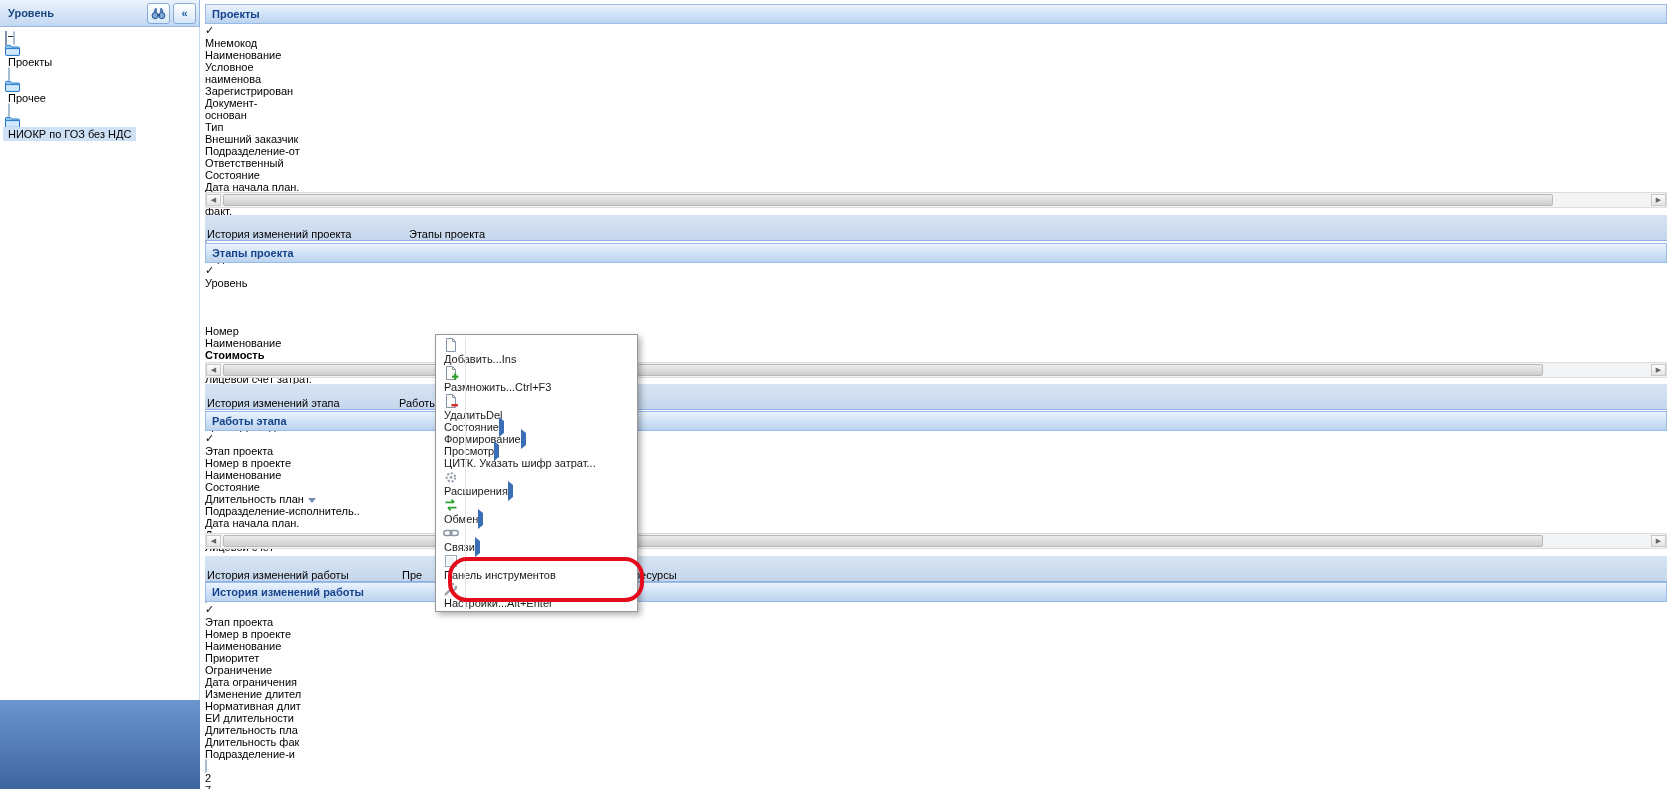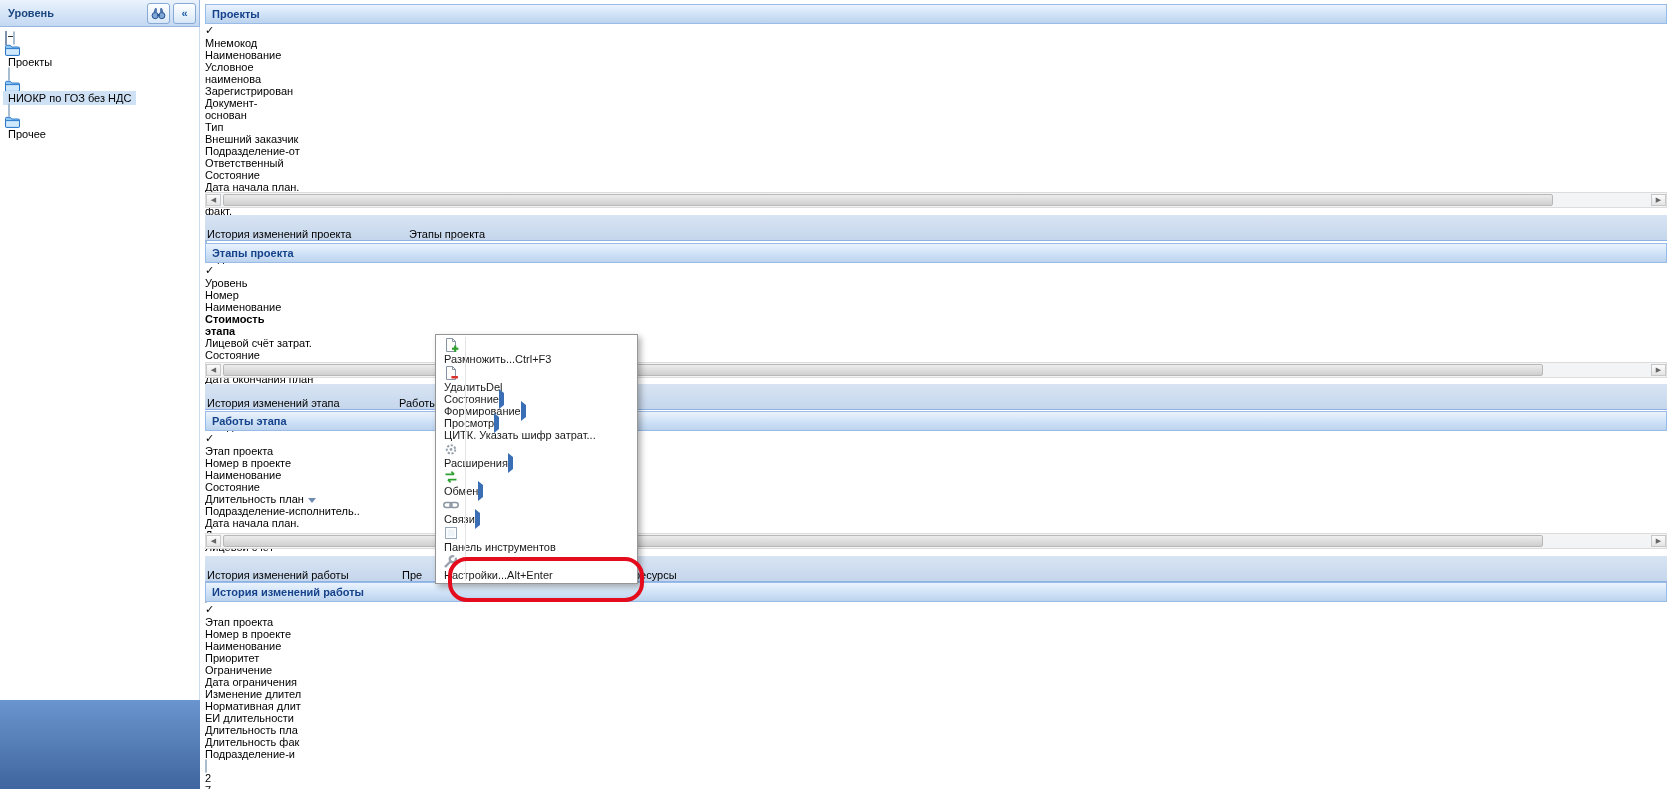--- a/index.html
+++ b/index.html
@@ -75,27 +75,27 @@
         <svg width="15" height="12" viewBox="0 0 15 12">
           <path d="M0.5 2.5 q0-1.2 1.2-1.2 h3.6 l1.4 1.7 h6.6 q1.2 0 1.2 1.2 v6 q0 1.2-1.2 1.2 h-11.6 q-1.2 0-1.2-1.2 z" fill="#8ec6f5" stroke="#1e6fc4" stroke-width="0.9"></path>
           <path d="M0.5 4.6 h14 v5.6 q0 1.2-1.2 1.2 h-11.6 q-1.2 0-1.2-1.2 z" fill="#cfe8fc" stroke="#1e6fc4" stroke-width="0.9"></path>
         </svg>
       </span><span class="tlabel">Проекты</span></div>
     <div><span style="width: 30px; flex: 0 0 auto; border-bottom: 1px dotted rgb(201, 201, 201); height: 1px; margin-top: 9px; margin-left: 8px;"></span><span class="cb"></span><span class="ticon">
         <svg width="15" height="12" viewBox="0 0 15 12">
           <path d="M0.5 2.5 q0-1.2 1.2-1.2 h3.6 l1.4 1.7 h6.6 q1.2 0 1.2 1.2 v6 q0 1.2-1.2 1.2 h-11.6 q-1.2 0-1.2-1.2 z" fill="#8ec6f5" stroke="#1e6fc4" stroke-width="0.9"></path>
           <path d="M0.5 4.6 h14 v5.6 q0 1.2-1.2 1.2 h-11.6 q-1.2 0-1.2-1.2 z" fill="#cfe8fc" stroke="#1e6fc4" stroke-width="0.9"></path>
         </svg>
-      </span><span class="tlabel selected">НИОКР по ГОЗ без НДС</span></div>
+      </span><span class="tlabel">Прочее</span></div>
     <div><span style="width: 30px; flex: 0 0 auto; border-bottom: 1px dotted rgb(201, 201, 201); height: 1px; margin-top: 9px; margin-left: 8px;"></span><span class="cb"></span><span class="ticon">
         <svg width="15" height="12" viewBox="0 0 15 12">
           <path d="M0.5 2.5 q0-1.2 1.2-1.2 h3.6 l1.4 1.7 h6.6 q1.2 0 1.2 1.2 v6 q0 1.2-1.2 1.2 h-11.6 q-1.2 0-1.2-1.2 z" fill="#8ec6f5" stroke="#1e6fc4" stroke-width="0.9"></path>
           <path d="M0.5 4.6 h14 v5.6 q0 1.2-1.2 1.2 h-11.6 q-1.2 0-1.2-1.2 z" fill="#cfe8fc" stroke="#1e6fc4" stroke-width="0.9"></path>
         </svg>
-      </span><span class="tlabel">Прочее</span></div>
+      </span><span class="tlabel selected">НИОКР по ГОЗ без НДС</span></div>
   </div>
 <div class="abs" id="sb-foot"></div>
 
 <div class="abs panelhdr" style="left:205px;top:4px">
   <span>Проекты</span>
 </div>
 <div class="abs grid" style="left:205px;top:24px" id="g-projects">
     <div>
       <div class="center" style="width: 26px;">✓</div>
       <div style="width: 64px;"><span class="hlbl">Мнемокод</span></div>
@@ -186,21 +186,21 @@
     <div style="min-width: 200px;">История изменений проекта</div>
     <div>Этапы проекта</div>
   </div>
 <div class="abs panelhdr" style="left:205px;top:243px">
   <span>Этапы проекта</span>
 </div>
 <div class="abs grid" style="left:205px;top:264px" id="g-stages">
     <div>
       <div class="center" style="width: 26px;">✓</div>
       <div style="width: 59px;"><span class="hlbl">Уровень</span></div>
-      <div style="width: 62px;"><span class="hlbl">Номер</span></div>
+      <div style="width: 62px; margin-top: 36px;"><span class="hlbl">Номер</span></div>
       <div style="width: 215px;"><span class="hlbl">Наименование</span></div>
       <div style="width: 85px; font-weight: bold;"><span class="hlbl">Стоимость этапа</span></div>
       <div style="width: 128px;"><span class="hlbl">Лицевой счёт затрат.</span></div>
       <div style="width: 105px;"><span class="hlbl">Состояние</span></div>
       <div style="width: 100px;"><span class="hlbl">Дата начала план</span></div>
       <div style="width: 145px;"><span class="hlbl">Дата окончания план</span></div>
       <div style="width: 169px;"><span class="hlbl">ЦИТК. Дней до окончания</span></div>
       <div style="width: 136px;"><span class="hlbl">ЦИТК. Получено д/с</span></div>
       <div style="width: 181px;"><span class="hlbl">ЦИТК. Осталось получить д/с</span></div>
       <div style="width: 51px;"><span class="hlbl">Ожидаемый</span></div>
@@ -339,20 +339,26 @@
       <div style="width: 100px;"></div>
       <div></div>
     </div>
   </div>
 
 <div id="menu">
     <div><span class="mic">
         <svg width="16" height="16">
           <path d="M3.5 1.5 h6 l3 3 v10 h-9 z" fill="#fffefb" stroke="#8494a5"></path>
           <path d="M9.5 1.5 v3 h3" fill="none" stroke="#8494a5"></path>
+        </svg>
+      </span><span class="ml">Добавить...</span><span class="msc">Ins</span></div>
+    <div><span class="mic">
+        <svg width="16" height="16">
+          <path d="M3.5 1.5 h6 l3 3 v10 h-9 z" fill="#fffefb" stroke="#8494a5"></path>
+          <path d="M9.5 1.5 v3 h3" fill="none" stroke="#8494a5"></path>
           <rect x="9" y="10.6" width="6.4" height="2.2" fill="#2f9e2f"></rect>
           <rect x="11.1" y="8.5" width="2.2" height="6.4" fill="#2f9e2f"></rect>
         </svg>
       </span><span class="ml">Размножить...</span><span class="msc">Ctrl+F3</span></div>
     <div><span class="mic">
         <svg width="16" height="16">
           <path d="M3.5 1.5 h6 l3 3 v10 h-9 z" fill="#fffefb" stroke="#8494a5"></path>
           <path d="M9.5 1.5 v3 h3" fill="none" stroke="#8494a5"></path>
           <rect x="8.4" y="11" width="6.6" height="2.4" rx="0.6" fill="#d9302c"></rect>
         </svg>

